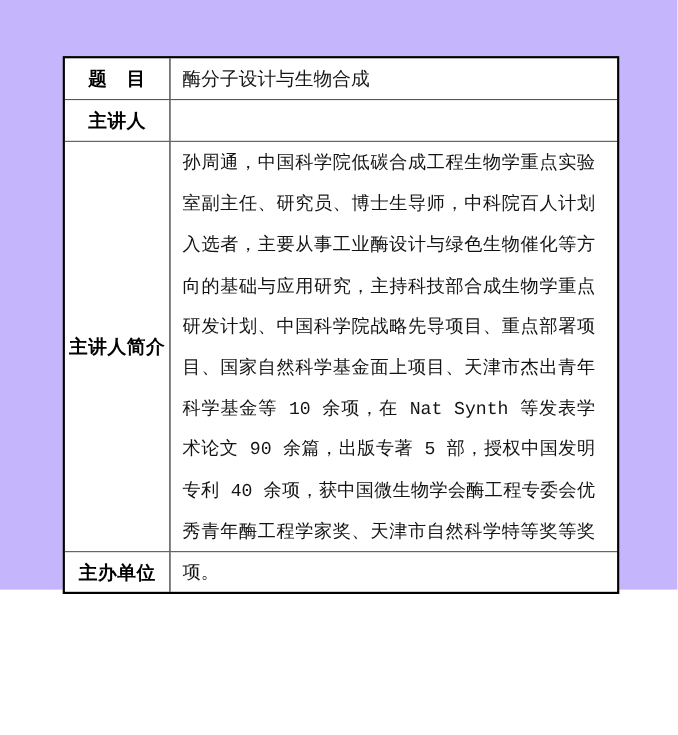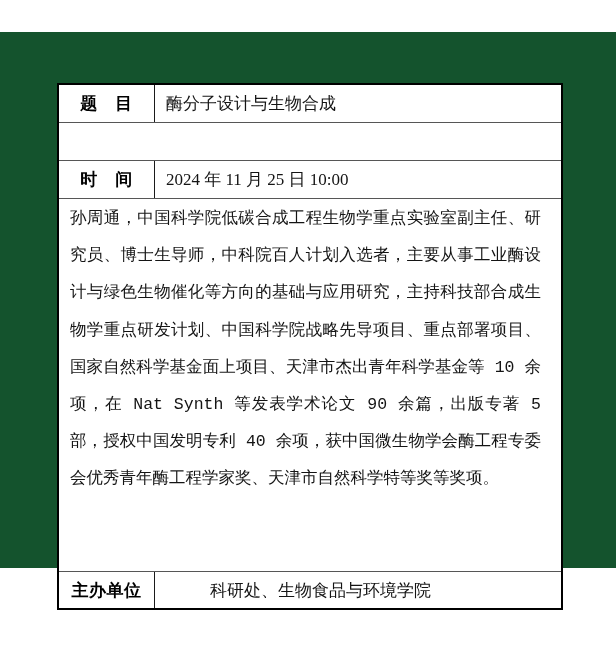--- a/index.html
+++ b/index.html
@@ -8,22 +8,21 @@
     height: 668px;
     background: #ffffff;
     font-family: "Liberation Serif", "DejaVu Serif", serif;
     color: #1a1a1a;
     overflow: hidden;
   }
   .doc-page {
     position: relative;
     width: 616px;
     height: 536px;
-    background: #14532d;
-    margin-top: 32px;
+    background: #c4b5fd;
   }
   .info-table {
     position: absolute;
     left: 57px;
     top: 51px;
     width: 506px;
     border: 2px solid #000000;
     background: #ffffff;
   }
   .row {
@@ -73,33 +72,30 @@
 
 <div class="doc-page">
   <div class="info-table">
 
     <div class="row r-small">
       <div class="cell label-cell">题　目</div>
       <div class="cell value-cell">酶分子设计与生物合成</div>
     </div>
 
     <div class="row r-small">
-    </div>
-
-    <div class="row r-small">
-      <div class="cell label-cell">时　间</div>
-      <div class="cell value-cell">2024 年 11 月 25 日 10:00</div>
+      <div class="cell label-cell">主讲人</div>
     </div>
 
 
+
     <div class="row r-bio">
+      <div class="cell label-cell">主讲人简介</div>
       <div class="cell value-cell">
         <div class="bio-text">孙周通，中国科学院低碳合成工程生物学重点实验室副主任、研究员、博士生导师，中科院百人计划入选者，主要从事工业酶设计与绿色生物催化等方向的基础与应用研究，主持科技部合成生物学重点研发计划、中国科学院战略先导项目、重点部署项目、国家自然科学基金面上项目、天津市杰出青年科学基金等 10 余项，在 Nat Synth 等发表学术论文 90 余篇，出版专著 5 部，授权中国发明专利 40 余项，获中国微生物学会酶工程专委会优秀青年酶工程学家奖、天津市自然科学特等奖等奖项。</div>
       </div>
     </div>
 
     <div class="row r-last">
       <div class="cell label-cell">主办单位</div>
-      <div class="cell value-cell">科研处、生物食品与环境学院</div>
     </div>
 
   </div>
 </div>
 
 </body></html>

